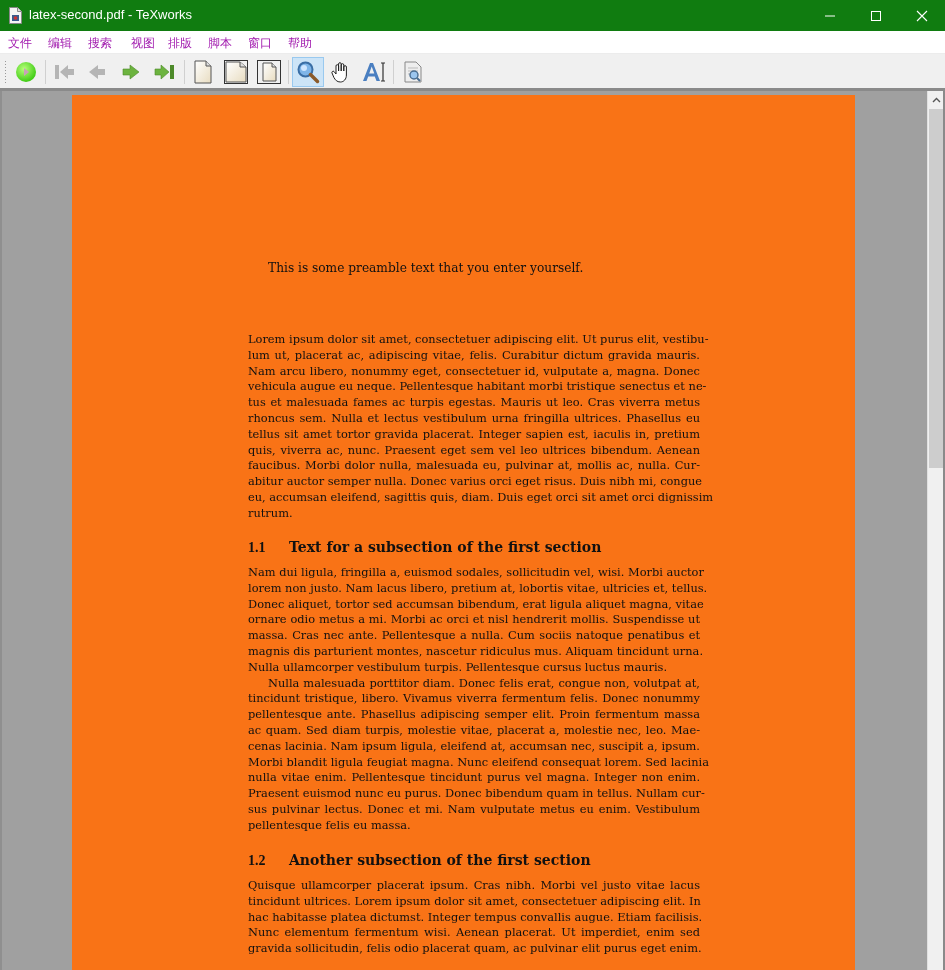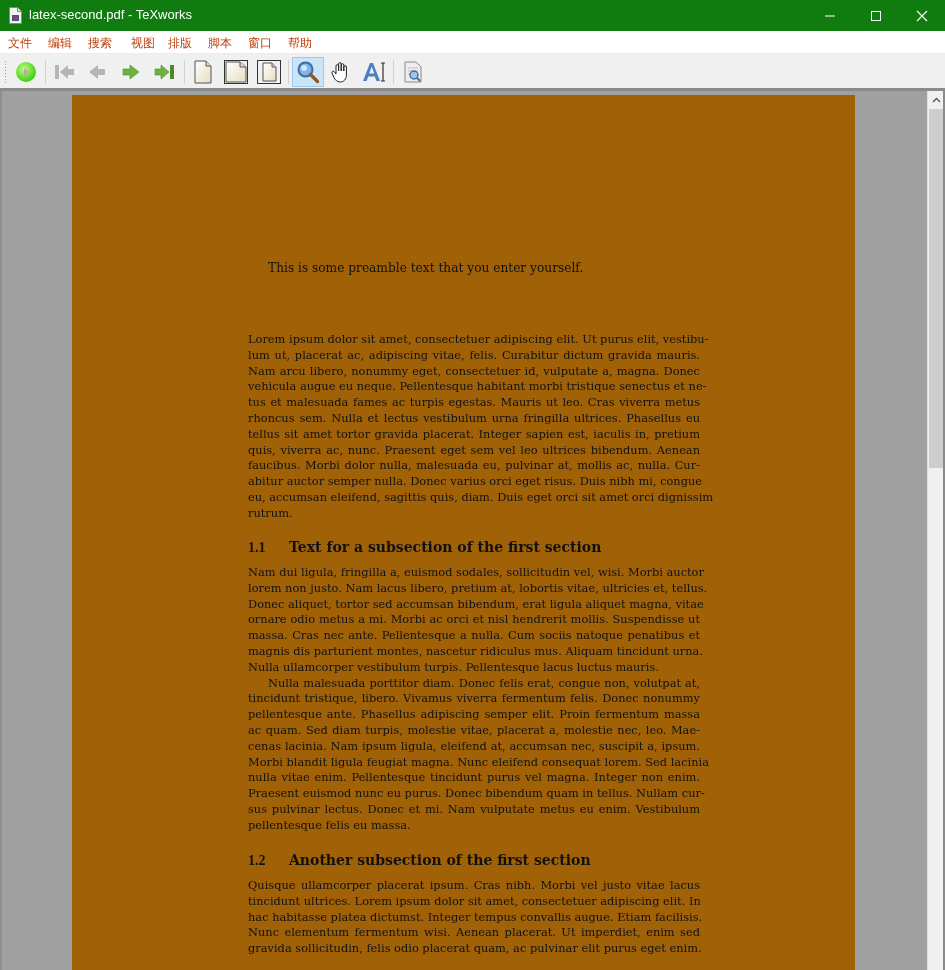--- a/index.html
+++ b/index.html
@@ -5,30 +5,30 @@
   * { box-sizing: border-box; margin: 0; padding: 0; }
   html, body { width: 945px; height: 970px; overflow: hidden; background: #a0a0a0; font-family: "DejaVu Sans", sans-serif; }
 
   .titlebar { position: absolute; left: 0; top: 0; width: 945px; height: 31px; background: #107c10; color: #fff; display: flex; align-items: center; }
   .titlebar .appicon { position: absolute; left: 9px; top: 7px; width: 13px; height: 17px; }
   .titlebar .title { position: absolute; left: 29px; top: 7px; font-size: 13px; font-family: "Liberation Sans", sans-serif; color: #fff; }
   .winctl { position: absolute; top: 0; width: 46px; height: 31px; display: flex; align-items: center; justify-content: center; }
   .winctl svg { display: block; }
 
   .menubar { position: absolute; left: 0; top: 31px; width: 945px; height: 23px; background: #fff; border-bottom: 1px solid #ececec; }
-  .menu-item { position: absolute; top: 4px; font-size: 12px; color: #c2410c; font-family: Liberation Serif, serif; }
+  .menu-item { position: absolute; top: 4px; font-size: 12px; color: #a21caf; font-family: Liberation Serif, serif; }
 
   .toolbar { position: absolute; left: 0; top: 54px; width: 945px; height: 37px; background: #f0f0f0; border-bottom: 3px solid #8a8a8a; }
   .grip { position: absolute; left: 4px; top: 6px; width: 3px; height: 24px; background-image: radial-gradient(#999 0.8px, transparent 1px); background-size: 3px 3px; }
   .tb-btn { position: absolute; top: 4px; width: 30px; height: 28px; display: flex; align-items: center; justify-content: center; }
   .tb-btn.active { background: #cce4f7; border: 1px solid #99c9ef; }
   .tb-sep { position: absolute; top: 6px; width: 1px; height: 24px; background: #d0d0d0; }
 
   .viewport { position: absolute; left: 0; top: 91px; width: 927px; height: 879px; background: #a0a0a0; border-left: 2px solid #8f8f8f; }
-  .page { position: absolute; left: 72px; top: 95px; width: 783px; height: 875px; background: #a16207; }
+  .page { position: absolute; left: 72px; top: 95px; width: 783px; height: 875px; background: #f97316; }
   .doc { position: absolute; font-family: "DejaVu Serif", serif; color: #111; }
   .preamble { left: 196px; top: 166px; font-size: 12.2px; }
   .h1 { left: 176px; top: 201px; font-size: 17.5px; font-weight: bold; }
   .h1 .num { display: inline-block; width: 33px; }
   .h2 { font-size: 14px; font-weight: bold; left: 176px; }
   .h2 .num { display: inline-block; width: 41px; font-family: Liberation Serif, serif; }
   .para { left: 176px; width: 452px; font-size: 11.4px; line-height: 15.8px; text-align: justify; }
   .para .line { display: block; white-space: nowrap; text-align-last: justify; text-align: justify; }
   .para .line.last { text-align-last: left; }
   .para .line.indent { padding-left: 20px; }
@@ -203,21 +203,21 @@
     <span class="num">1.1</span><span>Text for a subsection of the first section</span>
   </div>
 
   <div class="doc para" style="top:470px">
     <span class="line">Nam dui ligula, fringilla a, euismod sodales, sollicitudin vel, wisi. Morbi auctor</span>
     <span class="line">lorem non justo. Nam lacus libero, pretium at, lobortis vitae, ultricies et, tellus.</span>
     <span class="line">Donec aliquet, tortor sed accumsan bibendum, erat ligula aliquet magna, vitae</span>
     <span class="line">ornare odio metus a mi. Morbi ac orci et nisl hendrerit mollis. Suspendisse ut</span>
     <span class="line">massa. Cras nec ante. Pellentesque a nulla. Cum sociis natoque penatibus et</span>
     <span class="line">magnis dis parturient montes, nascetur ridiculus mus. Aliquam tincidunt urna.</span>
-    <span class="line last">Nulla ullamcorper vestibulum turpis. Pellentesque lacus luctus mauris.</span>
+    <span class="line last">Nulla ullamcorper vestibulum turpis. Pellentesque cursus luctus mauris.</span>
     <span class="line indent">Nulla malesuada porttitor diam. Donec felis erat, congue non, volutpat at,</span>
     <span class="line">tincidunt tristique, libero. Vivamus viverra fermentum felis. Donec nonummy</span>
     <span class="line">pellentesque ante. Phasellus adipiscing semper elit. Proin fermentum massa</span>
     <span class="line">ac quam. Sed diam turpis, molestie vitae, placerat a, molestie nec, leo. Mae-</span>
     <span class="line">cenas lacinia. Nam ipsum ligula, eleifend at, accumsan nec, suscipit a, ipsum.</span>
     <span class="line">Morbi blandit ligula feugiat magna. Nunc eleifend consequat lorem. Sed lacinia</span>
     <span class="line">nulla vitae enim. Pellentesque tincidunt purus vel magna. Integer non enim.</span>
     <span class="line">Praesent euismod nunc eu purus. Donec bibendum quam in tellus. Nullam cur-</span>
     <span class="line">sus pulvinar lectus. Donec et mi. Nam vulputate metus eu enim. Vestibulum</span>
     <span class="line last">pellentesque felis eu massa.</span>

